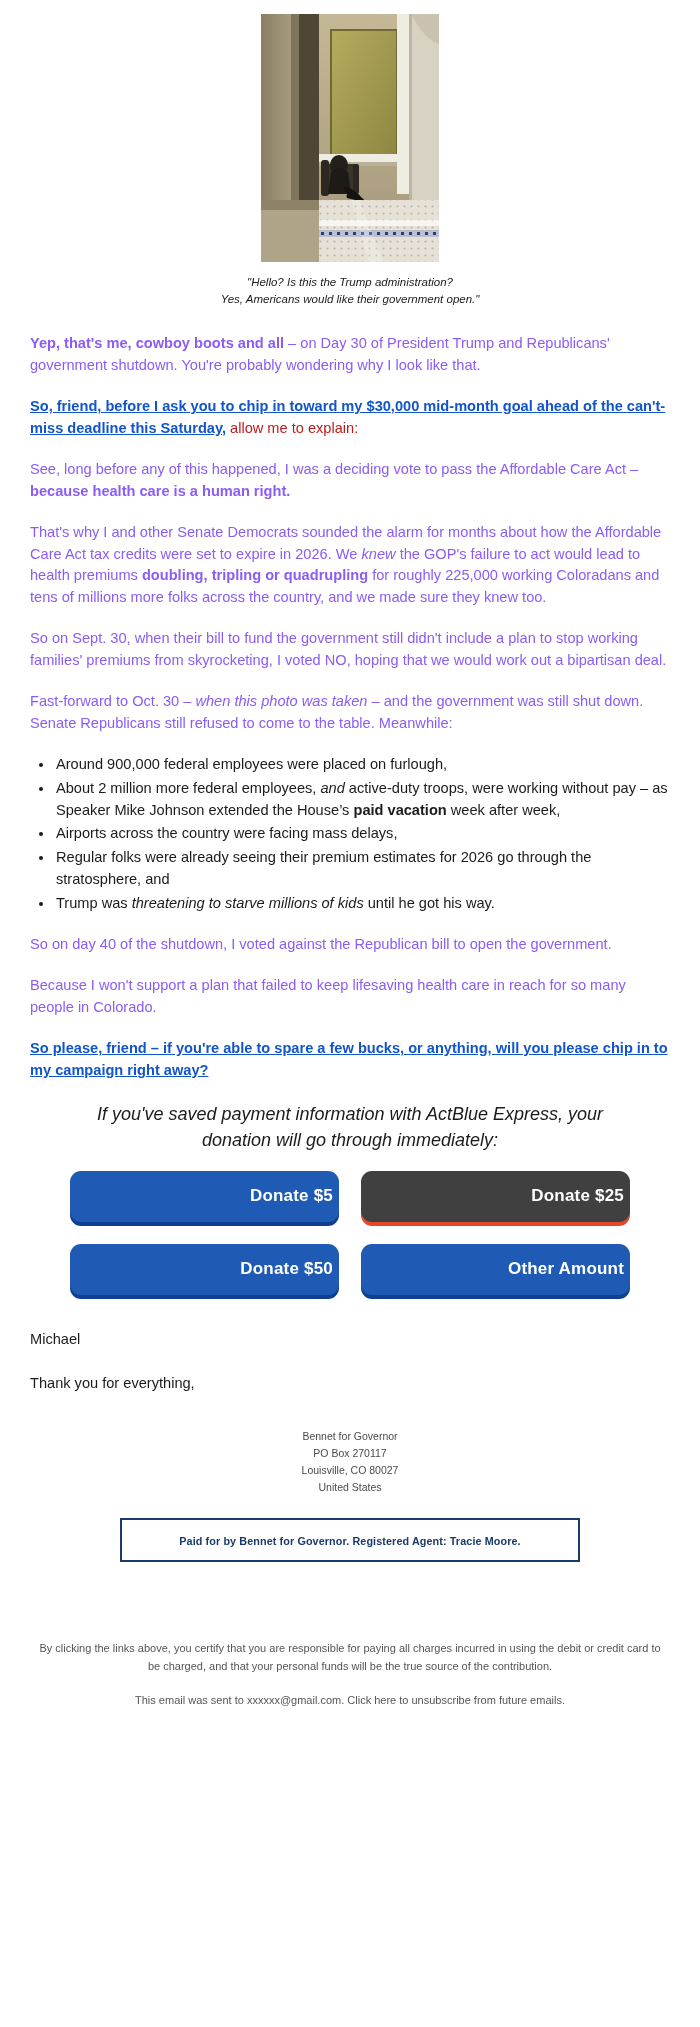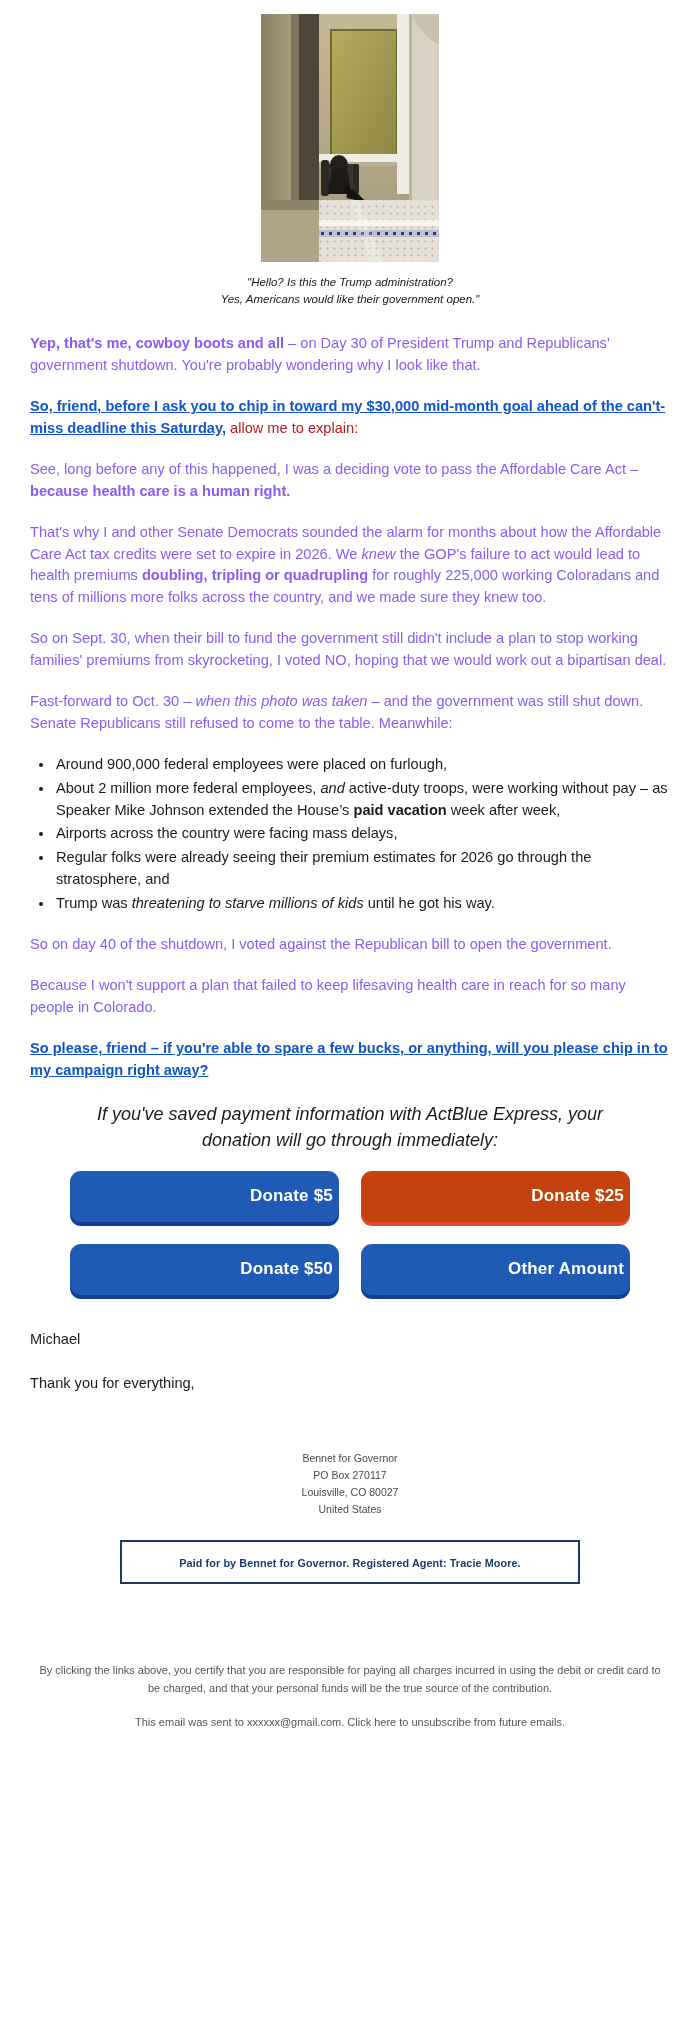--- a/index.html
+++ b/index.html
@@ -120,39 +120,39 @@
     border-radius: 11px;
     cursor: pointer;
     letter-spacing: .2px;
     font-family: "Liberation Sans", sans-serif;
   }
   .btn-blue {
     background: #1f5bb5;
     box-shadow: 0 4px 0 0 #103f92;
   }
   .btn-orange {
-    background: #c2410c;
+    background: #404040;
     box-shadow: 0 4px 0 0 #e2492b;
   }
 
   
   .signoff {
     padding: 0 30px;
     margin-top: 34px;
   }
   .signoff p {
     font-size: 14.6px;
     line-height: 1.5;
     color: #1b1b1b;
     margin: 0 0 22px 0;
   }
 
   
   .footer {
-    margin-top: 56px;
+    margin-top: 34px;
     text-align: center;
   }
   .addr {
     font-size: 10.5px;
     line-height: 1.62;
     color: #4a4a4a;
   }
   .disclaimer-box {
     margin: 22px auto 0 auto;
     width: 460px;

